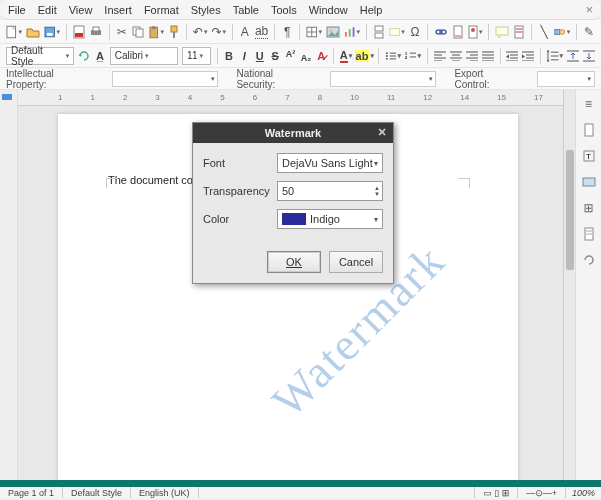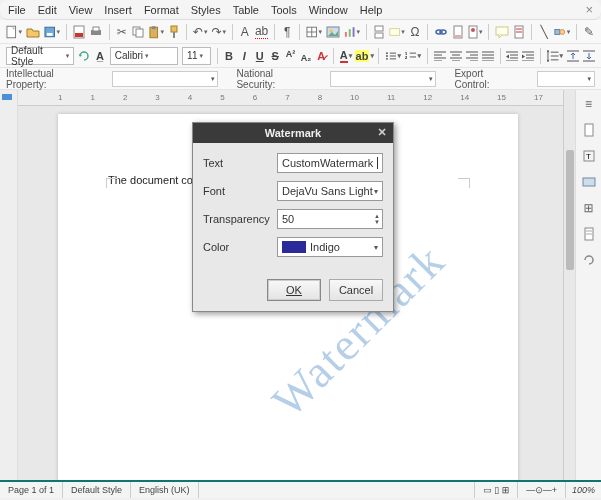--- a/index.html
+++ b/index.html
@@ -36,21 +36,21 @@
 .page .bodytext{font-size:11px;color:#222;}
 .page .margin-mark{position:absolute;top:64px;width:12px;height:10px;border:1px solid #ccc;border-width:1px 0 0 1px;}
 .page .margin-mark.r{right:48px;border-width:1px 1px 0 0;}
 .page .margin-mark.l{left:48px;}
 .watermark{position:absolute;left:190px;top:190px;font-size:46px;color:#7aa8d8;opacity:.55;transform:rotate(-45deg);transform-origin:center;letter-spacing:2px;font-family:serif;pointer-events:none;}
 .sidepanel{width:26px;background:#f4f4f4;border-left:1px solid #ddd;display:flex;flex-direction:column;align-items:center;padding-top:6px;gap:10px;}
 .sidepanel .sp-ico{width:16px;height:16px;color:#666;font-size:12px;display:flex;align-items:center;justify-content:center;}
 .vscroll{width:12px;background:#e8e8e8;border-left:1px solid #ccc;position:relative;}
 .vscroll .thumb{position:absolute;top:60px;left:2px;width:8px;height:120px;background:#bbb;border-radius:2px;}
 
-.statusbar{display:flex;align-items:center;height:18px;background:#f4f4f4;border-top:2px solid #0f766e;font-size:9px;color:#444;}
+.statusbar{display:flex;align-items:center;height:18px;background:#f4f4f4;border-top:7px solid #0f766e;font-size:9px;color:#444;}
 .statusbar .cell{padding:0 8px;border-right:1px solid #ccc;height:100%;display:flex;align-items:center;}
 .statusbar .flex{flex:1;}
 .statusbar .zoom{padding:0 6px;font-style:italic;}
 
 
 .dialog{position:absolute;left:192px;top:122px;width:202px;background:#e8e8e8;border:1px solid #888;box-shadow:2px 2px 6px rgba(0,0,0,.4);font-size:11px;}
 .dialog .titlebar{background:#3a3a3a;color:#eee;height:20px;display:flex;align-items:center;padding:0 6px;font-weight:bold;justify-content:center;position:relative;}
 .dialog .titlebar .dx{position:absolute;right:4px;top:2px;width:14px;height:14px;color:#ccc;display:flex;align-items:center;justify-content:center;font-size:11px;}
 .dialog .body{padding:10px 10px 8px 10px;}
 .dialog .row{display:flex;align-items:center;margin-bottom:8px;gap:6px;}
@@ -444,27 +444,20 @@
   <div class="zoom">100%</div>
 </div>
 
 <div class="dialog">
   <div class="titlebar">
     <span>Watermark</span>
     <span class="dx">✕</span>
   </div>
   <div class="body">
     <div class="row">
-      <label>Text</label>
-      <div class="inp">
-          <span>CustomWatermark</span>
-          <span class="caret"></span>
-        </div>
-    </div>
-    <div class="row">
       <label>Font</label>
       <div class="inp">
           <span>DejaVu Sans Light</span>
           <span class="dd">▾</span>
         </div>
     </div>
     <div class="row">
       <label>Transparency</label>
       <div class="inp">
           <span>50</span>

